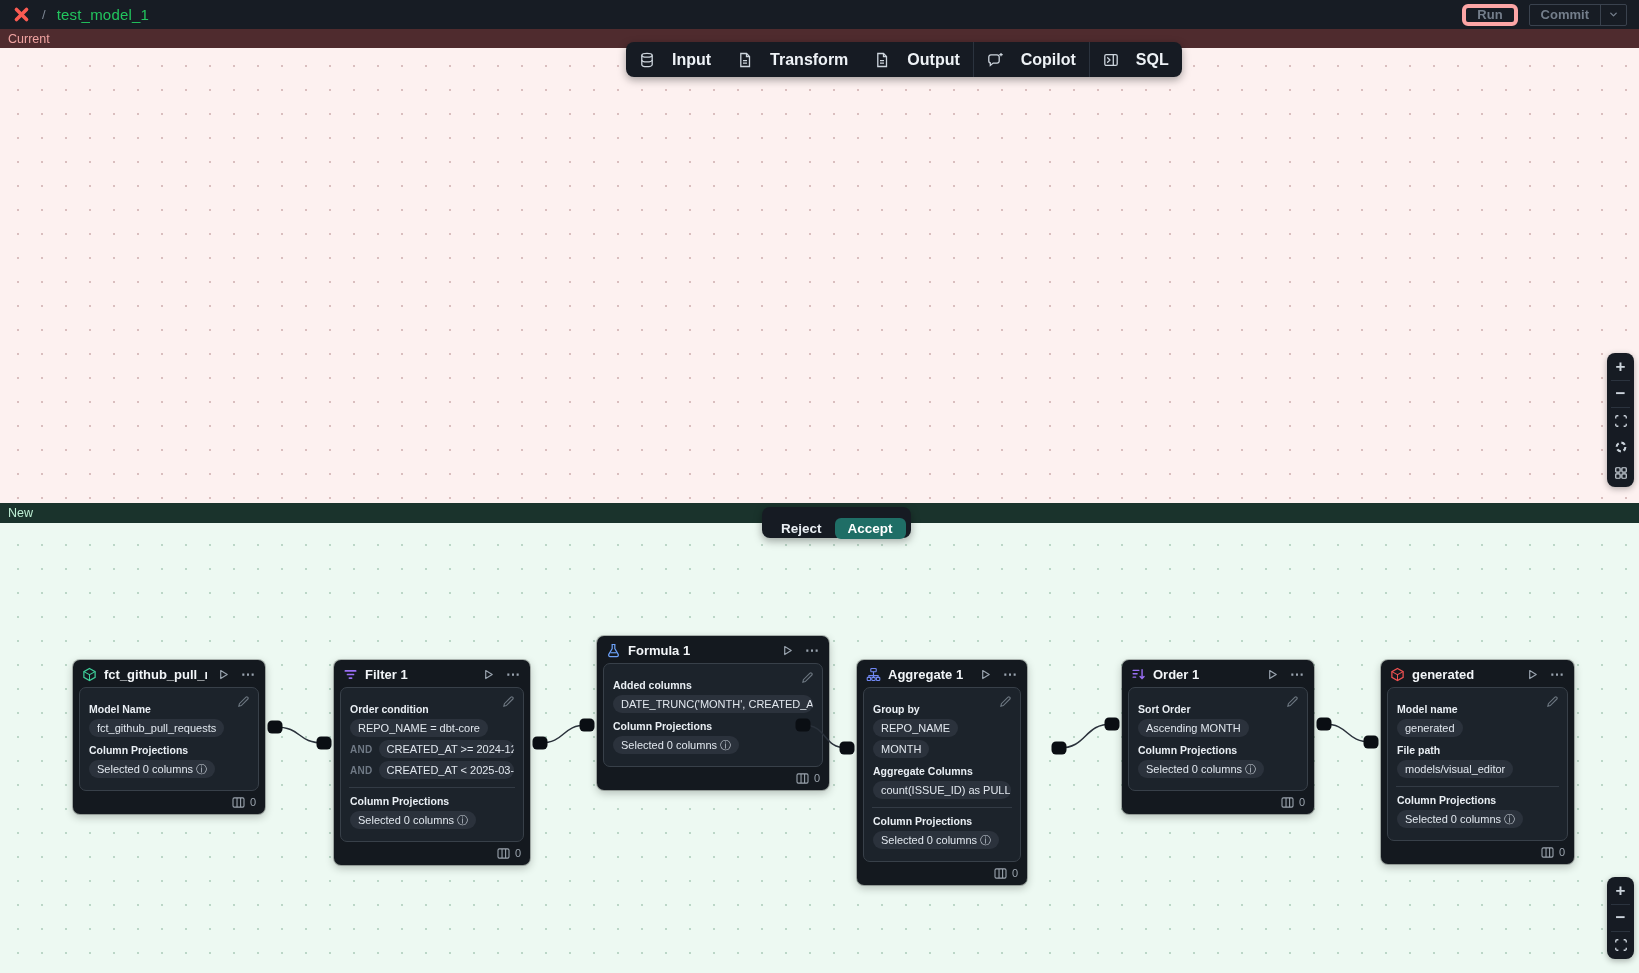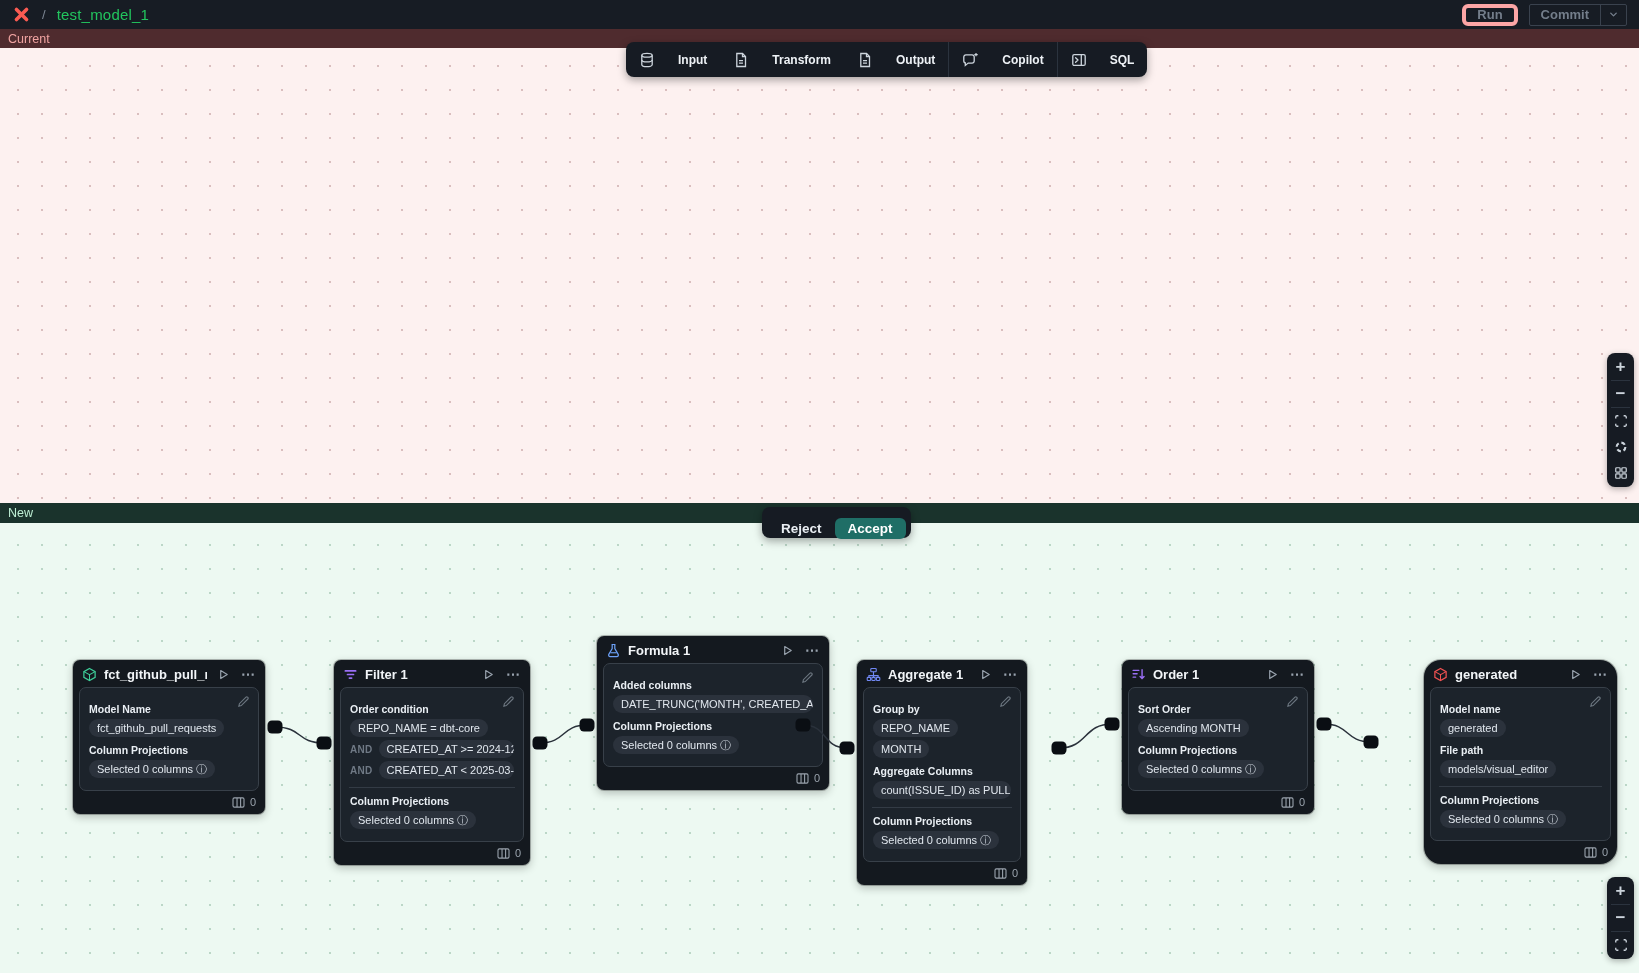--- a/index.html
+++ b/index.html
@@ -33,22 +33,22 @@
     background-image:radial-gradient(circle, rgba(160,108,108,.38) 1.1px, transparent 1.3px);
     background-size:24px 24px; background-position:6px 6px; }
   #canvas-new { top:523px; height:450px; background-color:#edf9f2;
     background-image:radial-gradient(circle, rgba(96,150,118,.35) 1.1px, transparent 1.3px);
     background-size:24px 24px; background-position:6px 10px; }
 
   
   #toolbar { position:absolute; left:626px; top:42px; height:35px; z-index:30;
     background:#161b23; border-radius:8px; display:flex; align-items:stretch;
     box-shadow:0 3px 8px rgba(0,0,0,.35); }
-  .tool-item { display:flex; align-items:center; gap:23px; padding:0 13px; color:#eef2f6;
-    font-size:12px; font-weight:700; cursor:pointer; }
+  .tool-item { display:flex; align-items:center; gap:17px; padding:0 13px; color:#eef2f6;
+    font-size:16px; font-weight:700; cursor:pointer; }
   .tool-item svg { color:#cdd5dd; }
   .tool-div { width:1px; background:#2b333e; margin:0; }
 
   
   #diffbar { position:absolute; left:762px; top:507px; height:31px; z-index:30;
     background:#161b23; border-radius:8px; display:flex; align-items:center;
     padding:12px 5px 0 6px; box-shadow:0 3px 8px rgba(0,0,0,.35); }
   .reject-btn { color:#e9eef3; font-size:13.5px; font-weight:600; padding:0 13px; cursor:pointer; }
   .accept-btn { color:#ffffff; font-size:13.5px; font-weight:700; padding:3px 13px;
     border-radius:6px; cursor:pointer; }
@@ -456,21 +456,21 @@
     </div>
     <div class="node-footer">
       <svg width="13" height="11" viewBox="0 0 14 12" fill="none" stroke="currentColor" stroke-width="1.2">
           <rect x="1" y="1" width="12" height="10" rx="1.5"></rect>
           <path d="M5.4 1v10M9.3 1v10"></path>
         </svg>
       <span>0</span>
     </div>
   </div>
 
-  <div class="node" style="left:1424px; top:660px; width:193px;border-radius:17px;">
+  <div class="node" style="left:1381px; top:660px; width:193px;">
     <div class="node-header">
       <span class="node-icon" style="color: rgb(240, 82, 82);">
         <svg width="15" height="15" viewBox="0 0 16 16" fill="none" stroke="currentColor" stroke-width="1.3">
             <path d="M8 1.6 14 4.9v6.2L8 14.4 2 11.1V4.9z"></path>
             <path d="M2 4.9l6 3.2 6-3.2M8 8.1v6.3" stroke-width="1.1"></path>
           </svg>
       </span>
       <span class="node-title">generated</span>
       <span class="hact">
           <svg width="13" height="13" viewBox="0 0 14 14" fill="none" stroke="currentColor" stroke-width="1.3" stroke-linejoin="round">

